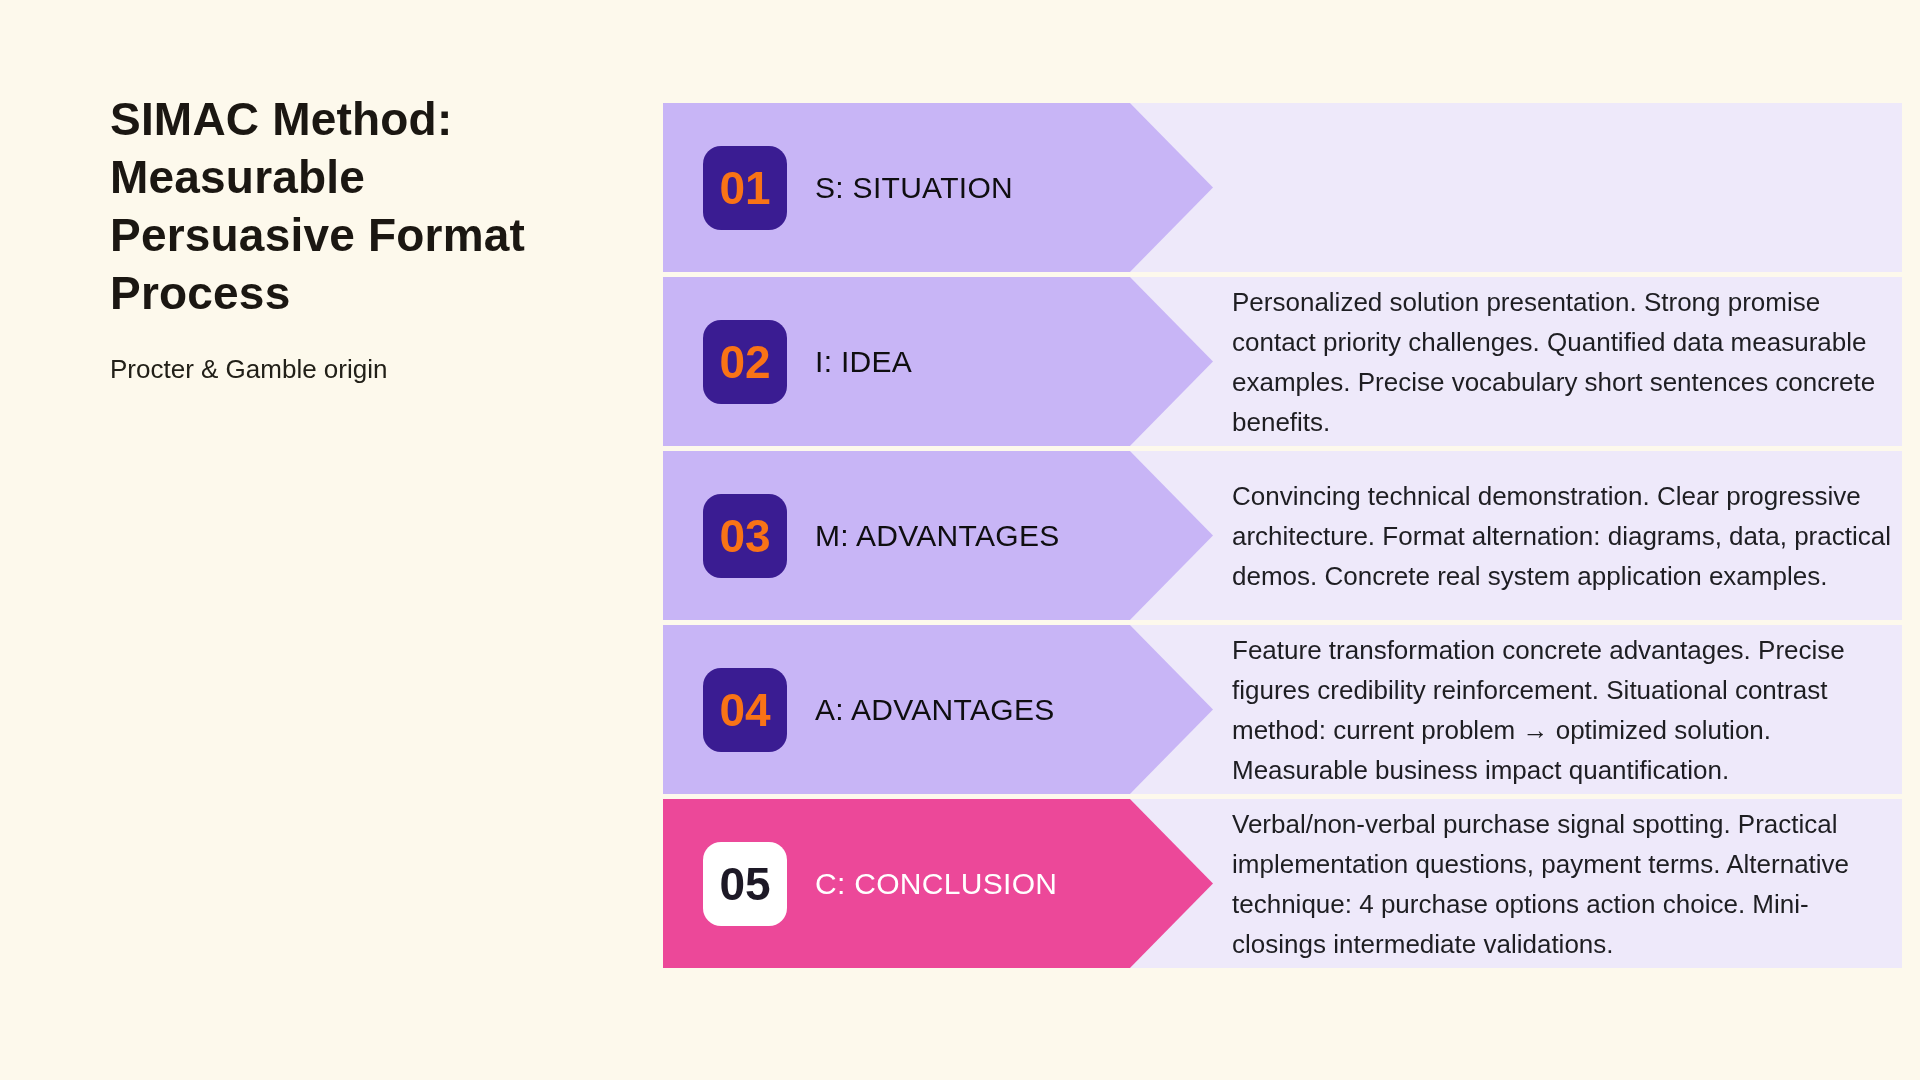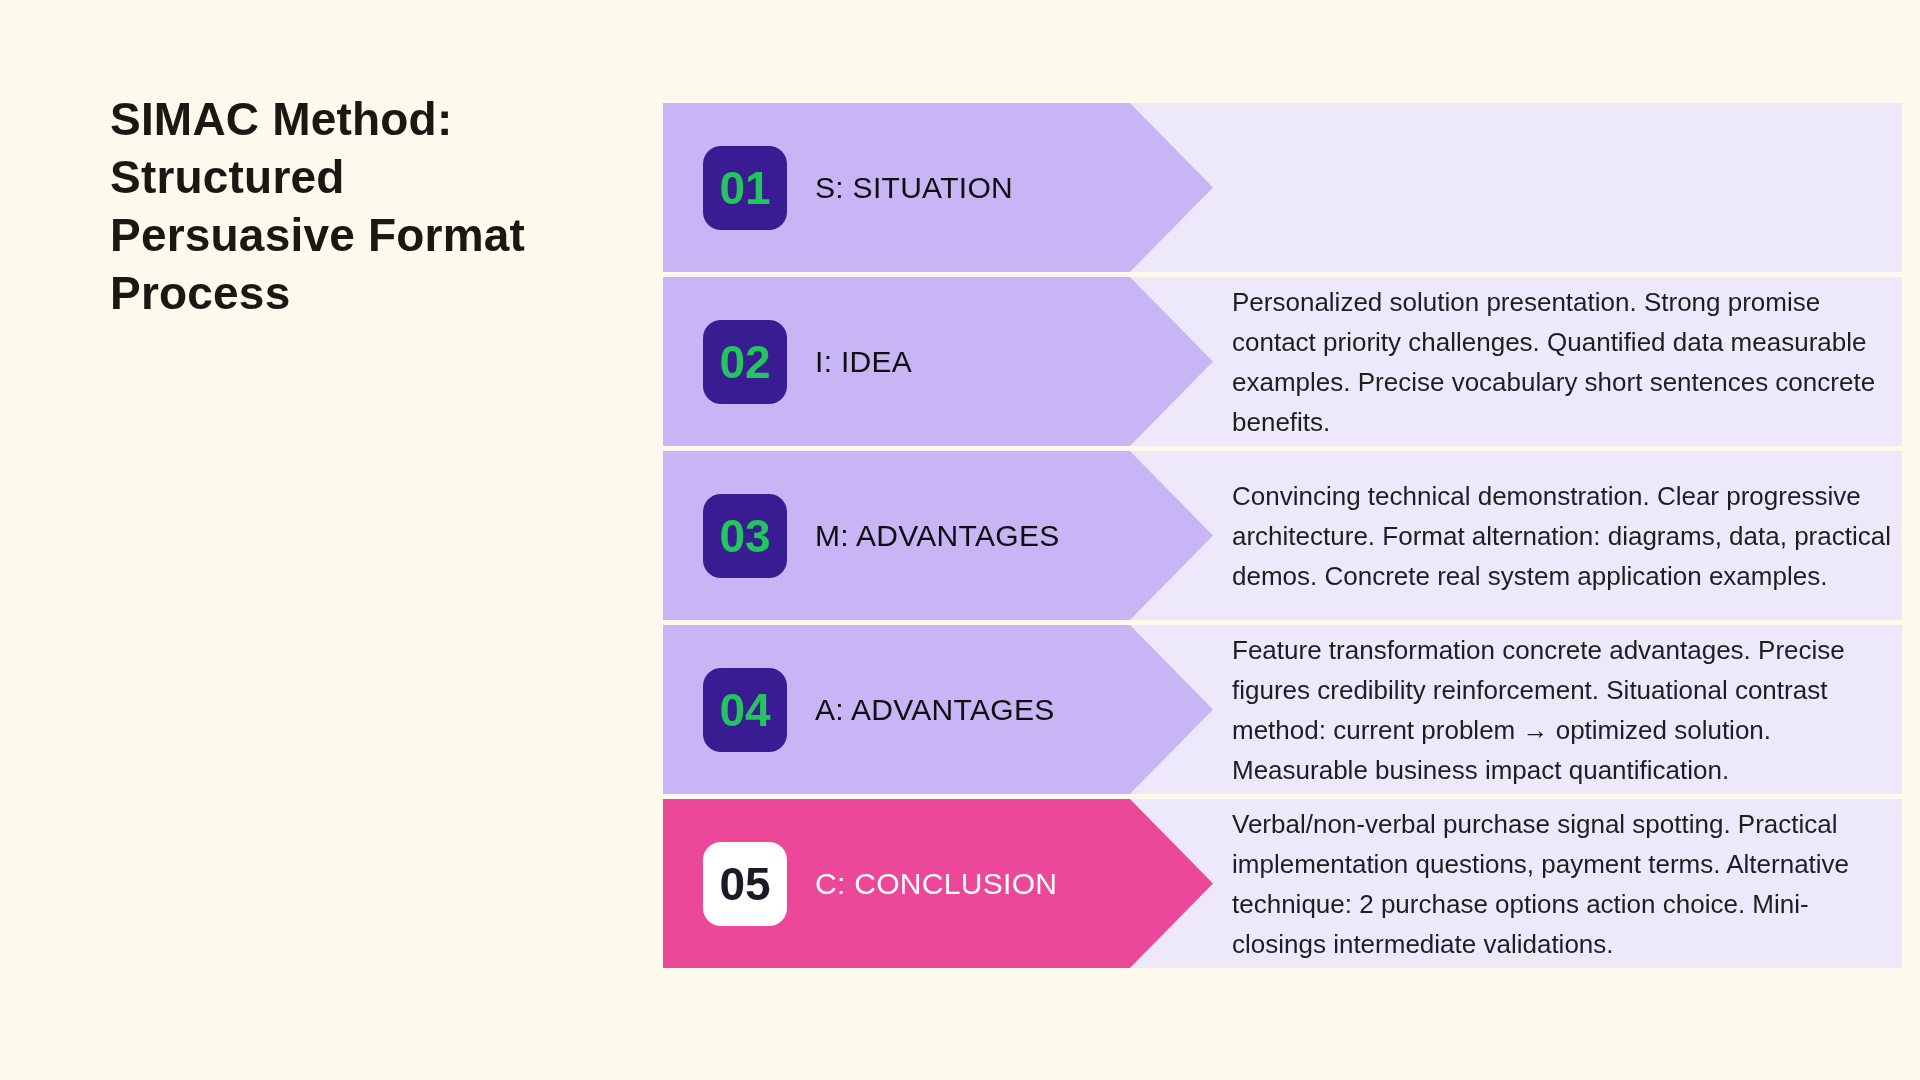--- a/index.html
+++ b/index.html
@@ -70,21 +70,21 @@
 
   .badge {
     position: absolute;
     left: 40px;
     top: 50%;
     transform: translateY(-50%);
     width: 84px;
     height: 84px;
     border-radius: 18px;
     background: #3A1C92;
-    color: #22c55e;
+    color: #f97316;
     font-size: 46px;
     font-weight: 700;
     display: flex;
     align-items: center;
     justify-content: center;
   }
 
   .step-label {
     position: absolute;
     left: 152px;
@@ -115,23 +115,24 @@
   
   .row.highlight .arrow { background: #ec4899; }
   .row.highlight .badge { background: #FFFFFF; color: #1D1926; }
   .row.highlight .step-label { color: #FFFFFF; }
 </style>
 </head>
 <body>
 
 <div class="header">
   <div class="title-line">SIMAC Method:</div>
-  <div class="title-line">Structured</div>
+  <div class="title-line">Measurable</div>
   <div class="title-line">Persuasive Format</div>
   <div class="title-line">Process</div>
+  <div class="subtitle">Procter &amp; Gamble origin</div>
 </div>
 
 <div class="row row-1">
   <div class="panel"></div>
   <div class="arrow">
     <div class="badge">01</div>
     <div class="step-label">S: SITUATION</div>
   </div>
 </div>
 
@@ -161,14 +162,14 @@
   </div>
   <div class="desc">Feature transformation concrete advantages. Precise figures credibility reinforcement. Situational contrast method: current problem → optimized solution. Measurable business impact quantification.</div>
 </div>
 
 <div class="row row-5 highlight">
   <div class="panel"></div>
   <div class="arrow">
     <div class="badge">05</div>
     <div class="step-label">C: CONCLUSION</div>
   </div>
-  <div class="desc">Verbal/non-verbal purchase signal spotting. Practical implementation questions, payment terms. Alternative technique: 2 purchase options action choice. Mini-closings intermediate validations.</div>
+  <div class="desc">Verbal/non-verbal purchase signal spotting. Practical implementation questions, payment terms. Alternative technique: 4 purchase options action choice. Mini-closings intermediate validations.</div>
 </div>
 
 </body></html>

